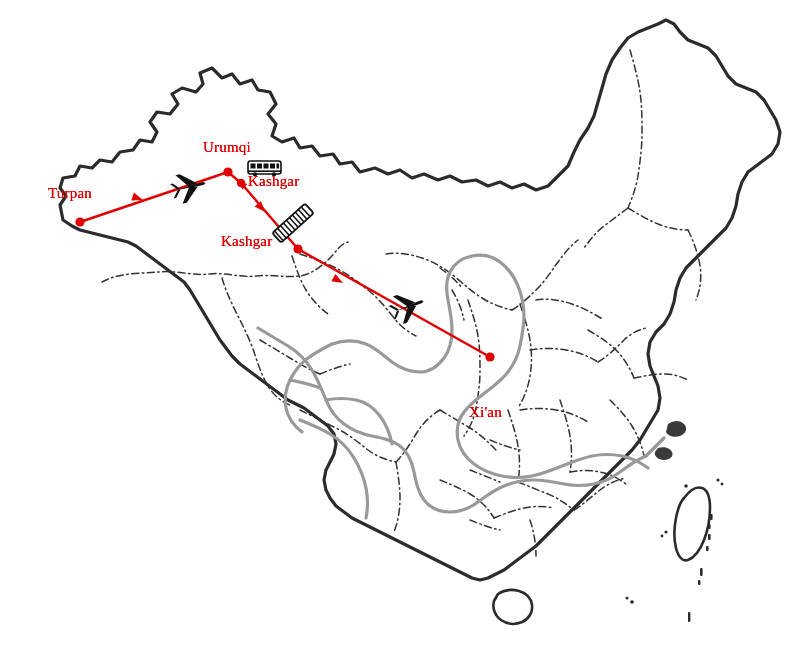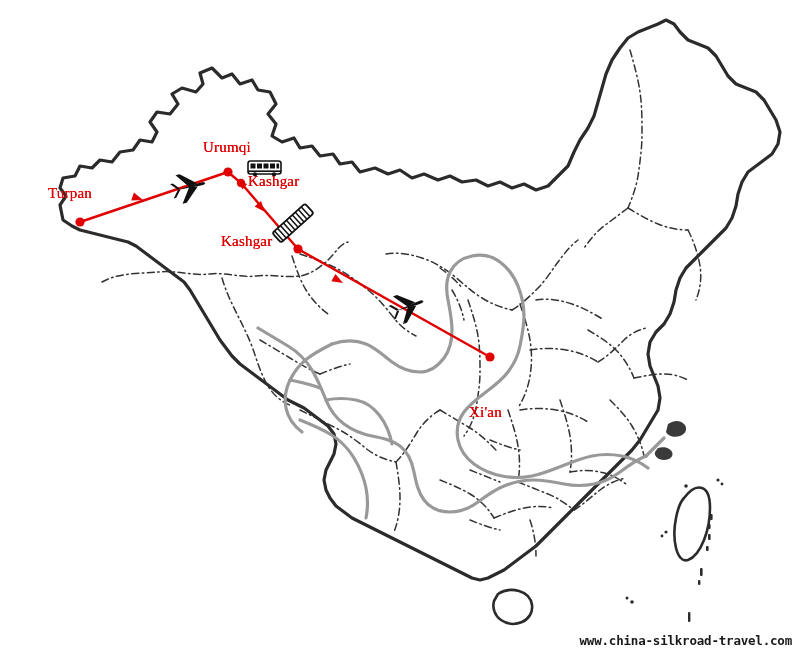--- a/index.html
+++ b/index.html
@@ -335,15 +335,14 @@
       <circle cx="490" cy="357" r="4.6"></circle>
     </g>
   </svg>
 
   <div class="city-label" style="left:48px;  top:186px;">Turpan</div>
   <div class="city-label" style="left:203px; top:140px;">Urumqi</div>
   <div class="city-label" style="left:248px; top:174px;">Kashgar</div>
   <div class="city-label" style="left:221px; top:234px;">Kashgar</div>
   <div class="city-label" style="left:469px; top:363px;margin-top:42px;">Xi'an</div>
 
-  <div class="watermark">www.china-silkroad-travel.com</div>
 
 </div>
 
 </body></html>

